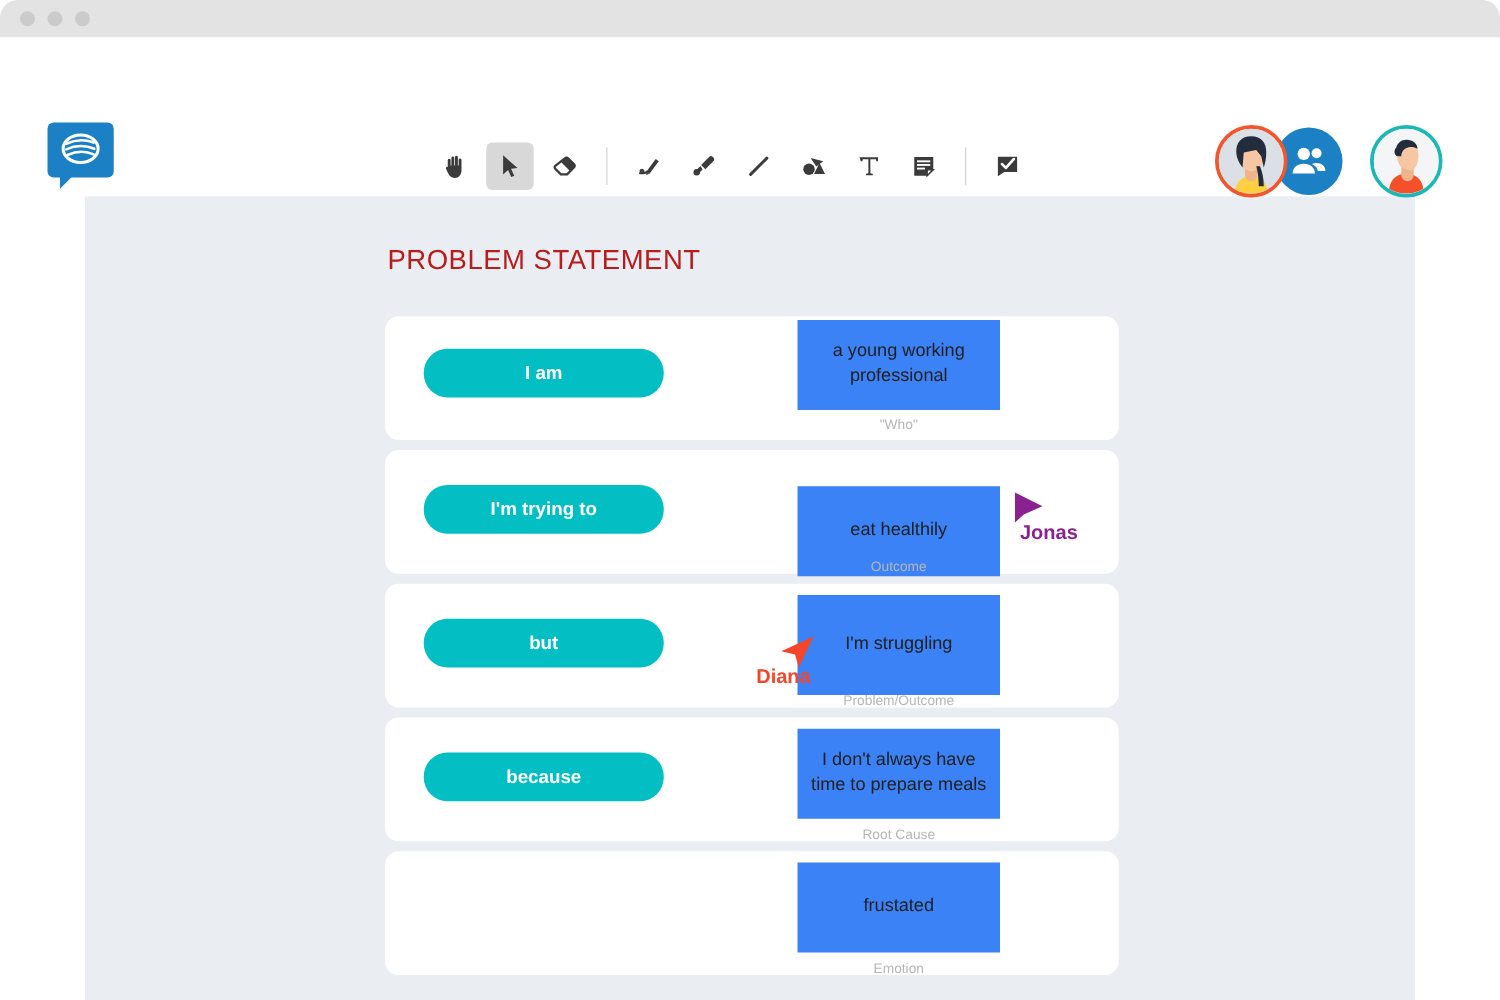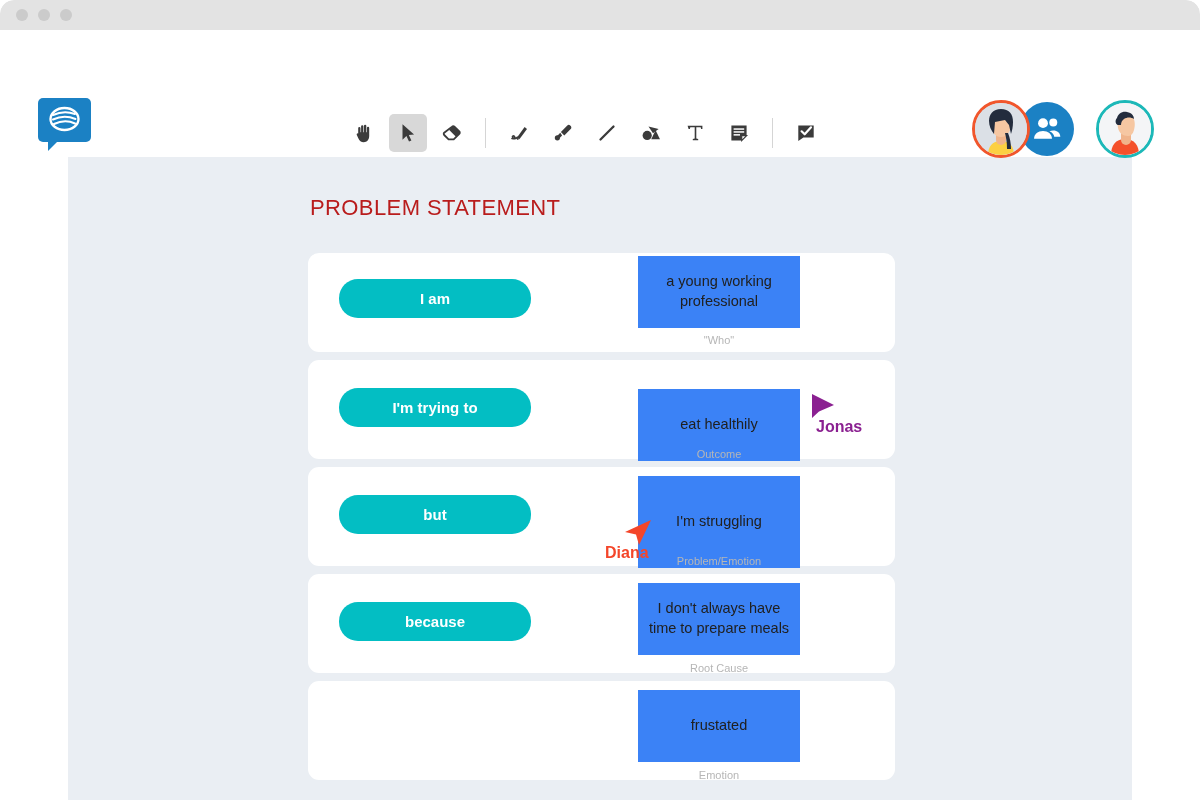--- a/index.html
+++ b/index.html
@@ -346,43 +346,43 @@
     </div>
 
     <div class="stmt-card" style="top:203px;height:99px;">
       <div class="pill" style="top:28px;">I'm trying to</div>
       <div class="note" style="top:9px;height:72px;margin-top:20px;">eat healthily</div>
       <div class="note-caption" style="top:88px;">Outcome</div>
     </div>
 
     <div class="stmt-card" style="top:310px;height:99px;">
       <div class="pill" style="top:28px;">but</div>
-      <div class="note" style="top:9px;height:92px;">I'm struggling</div>
-      <div class="note-caption" style="top:88px;">Problem/Emotion</div>
+      <div class="note" style="top:9px;height:80px;">I'm struggling</div>
+      <div class="note-caption" style="top:88px;">Problem/Outcome</div>
     </div>
 
     <div class="stmt-card" style="top:417px;height:99px;">
       <div class="pill" style="top:28px;">because</div>
       <div class="note" style="top:9px;height:72px;">I don't always have time to prepare meals</div>
       <div class="note-caption" style="top:88px;">Root Cause</div>
     </div>
 
     <div class="stmt-card" style="top:524px;height:99px;">
       <div class="note" style="top:9px;height:72px;">frustated</div>
       <div class="note-caption" style="top:88px;">Emotion</div>
     </div>
 
     <div class="collab" style="left:742px;top:236px;text-align:right;">
       <svg width="26" height="30" viewBox="0 0 26 30">
         <path d="M2 1 L2 25 L9 18.5 L24 12 Z" fill="#8b2191"></path>
       </svg>
       <div class="collab-label" style="left:6px;top:25px;color:#8b2191;">Jonas</div>
     </div>
 
-    <div class="collab" style="left:553px;top:362px;">
+    <div class="collab" style="left:553px;top:351px;">
       <svg width="32" height="30" viewBox="0 0 32 30">
         <path d="M30 1 L4 13 L15 15.5 L18 26 Z" fill="#f4462a"></path>
       </svg>
       <div class="collab-label" style="left:-16px;top:25px;color:#f4462a;">Diana</div>
     </div>
 
   </div>
 </div>
 
 </body></html>

